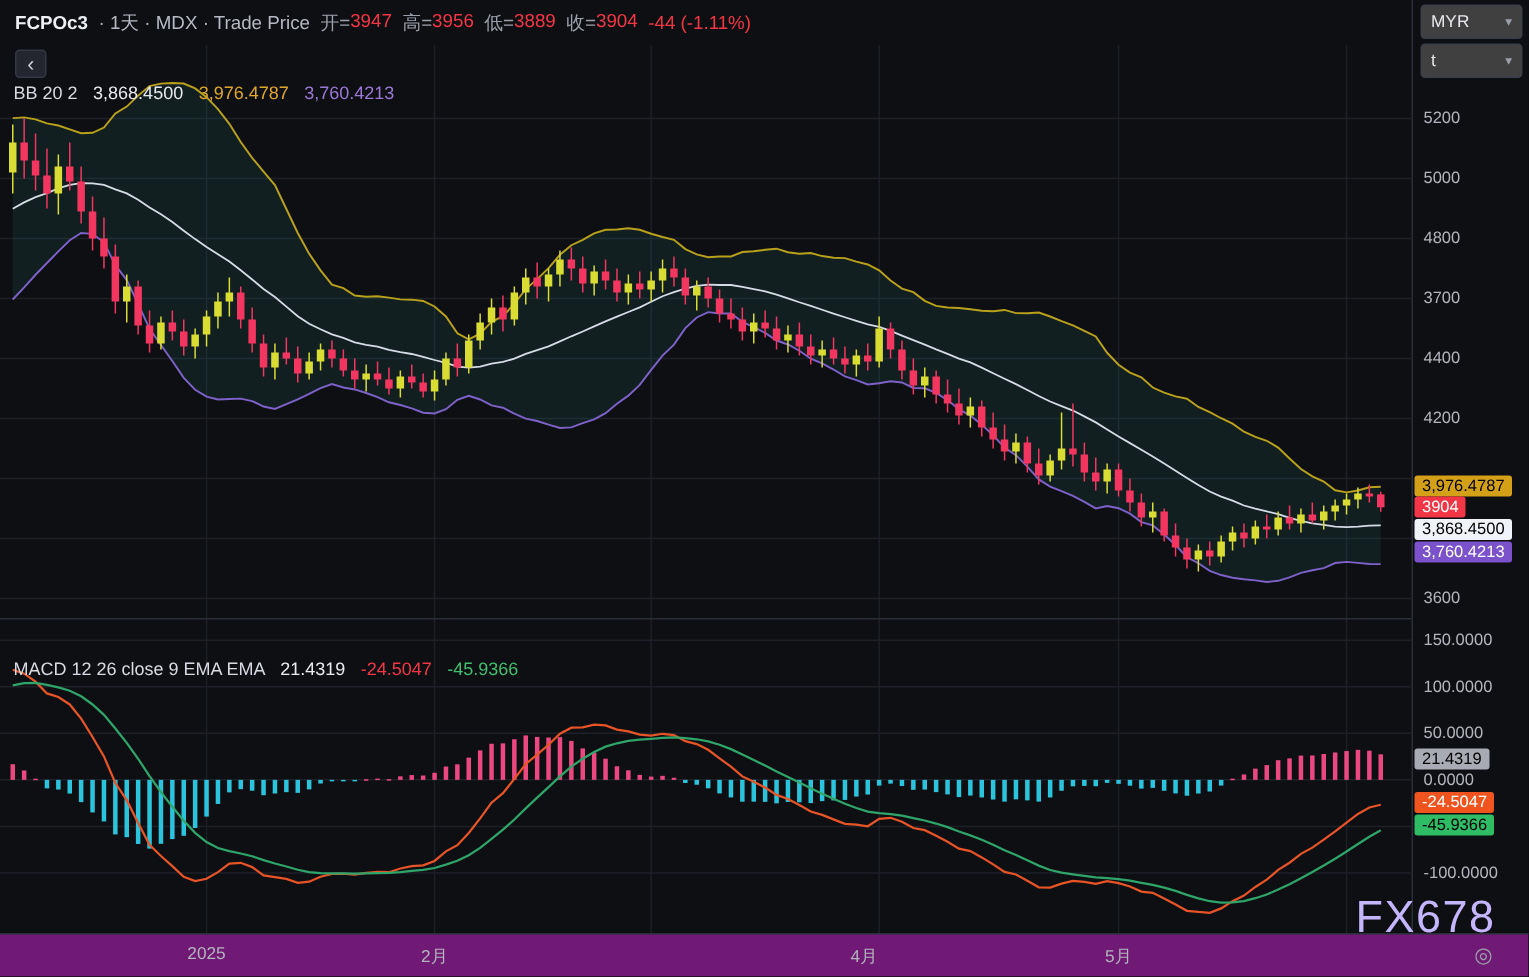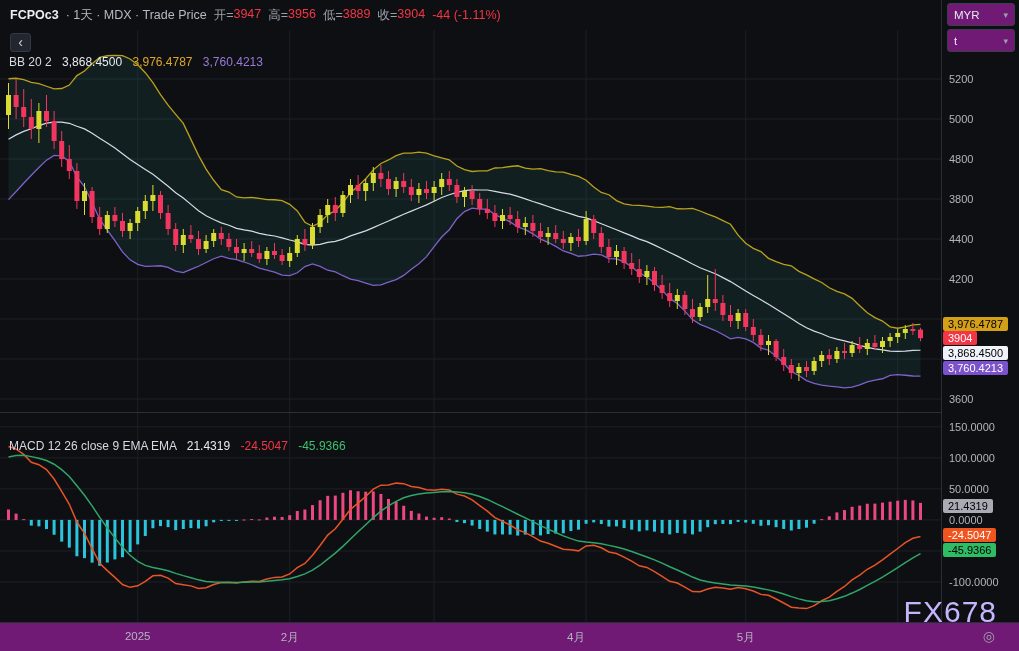--- a/index.html
+++ b/index.html
@@ -27,21 +27,21 @@
   .v-white{color:#e8eaf0}
   .v-yellow{color:#dfa62a}
   .v-purple{color:#9b79d8}
   .v-red{color:#f23645}
   .v-green{color:#3fbf6f}
   #axis-col{position:absolute;left:941px;top:0;width:78px;height:622px;
     border-left:1px solid #2a2e39;background:#0e0f12;z-index:4;cursor:ns-resize}
   .tick{position:absolute;left:7px;height:14px;line-height:14px;color:#b2b5be;font-size:11px}
   .badge{position:absolute;left:1px;height:14px;line-height:14px;padding:0 5px;
     border-radius:2px;font-size:11px;z-index:3;white-space:nowrap}
-  .selector{position:absolute;left:5px;right:4px;height:23px;background:#701a75;
+  .selector{position:absolute;left:5px;right:4px;height:23px;background:#404040;
     border:1px solid #3a3f4b;border-radius:3px;display:flex;align-items:center;
     justify-content:space-between;padding:0 6px;color:#e6e8ee;font-size:11.5px;
     cursor:pointer;z-index:6}
   .caret{color:#9aa0aa;font-size:9px}
   #time-bar{position:absolute;left:0;top:622px;width:1019px;height:29px;
     border-top:1px solid #2a2e39;background:#701a75;z-index:4;cursor:ew-resize}
   .ttick{position:absolute;top:7px;transform:translateX(-50%);color:#b2b5be;font-size:11.5px}
   #reset-icon{position:absolute;right:24px;top:5px;color:#9aa0aa;font-size:14px;cursor:pointer}
   #watermark{position:absolute;right:22px;top:595px;font-size:30px;font-weight:400;
     color:#c4b5fd;letter-spacing:1px;z-index:6;pointer-events:none}
@@ -491,21 +491,21 @@
       <span class="caret">▾</span>
     </div>
     <div class="selector" style="top:29px">
       <span>t</span>
       <span class="caret">▾</span>
     </div>
     <div id="price-axis-labels">
         <div class="tick" style="top: 72px;">5200</div>
         <div class="tick" style="top: 112px;">5000</div>
         <div class="tick" style="top: 152px;">4800</div>
-        <div class="tick" style="top: 192px;">3800</div>
+        <div class="tick" style="top: 192px;">3700</div>
         <div class="tick" style="top: 232px;">4400</div>
         <div class="tick" style="top: 272px;">4200</div>
         <div class="tick" style="top: 392px;">3600</div>
       </div>
     <div id="macd-axis-labels">
         <div class="tick" style="top: 419.795px;">150.0000</div>
         <div class="tick" style="top: 450.835px;">100.0000</div>
         <div class="tick" style="top: 481.875px;">50.0000</div>
         <div class="tick" style="top: 512.914px;">0.0000</div>
         <div class="tick" style="top: 574.994px;">-100.0000</div>

